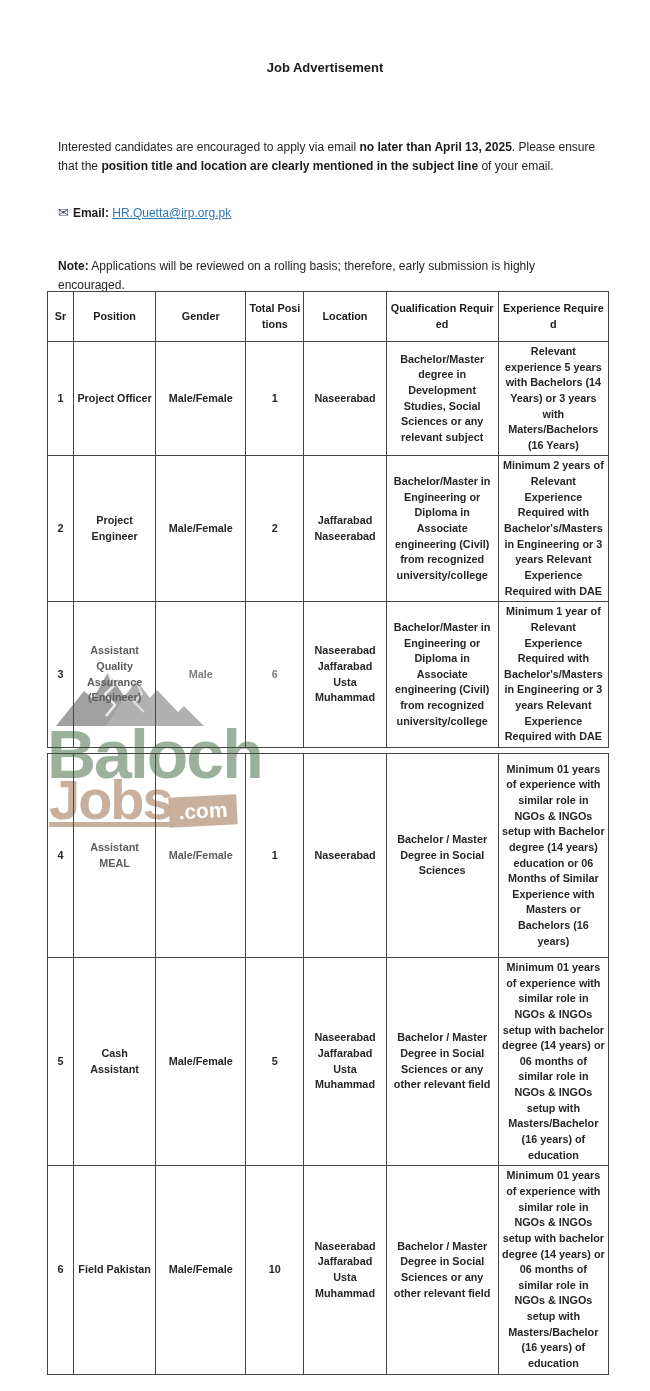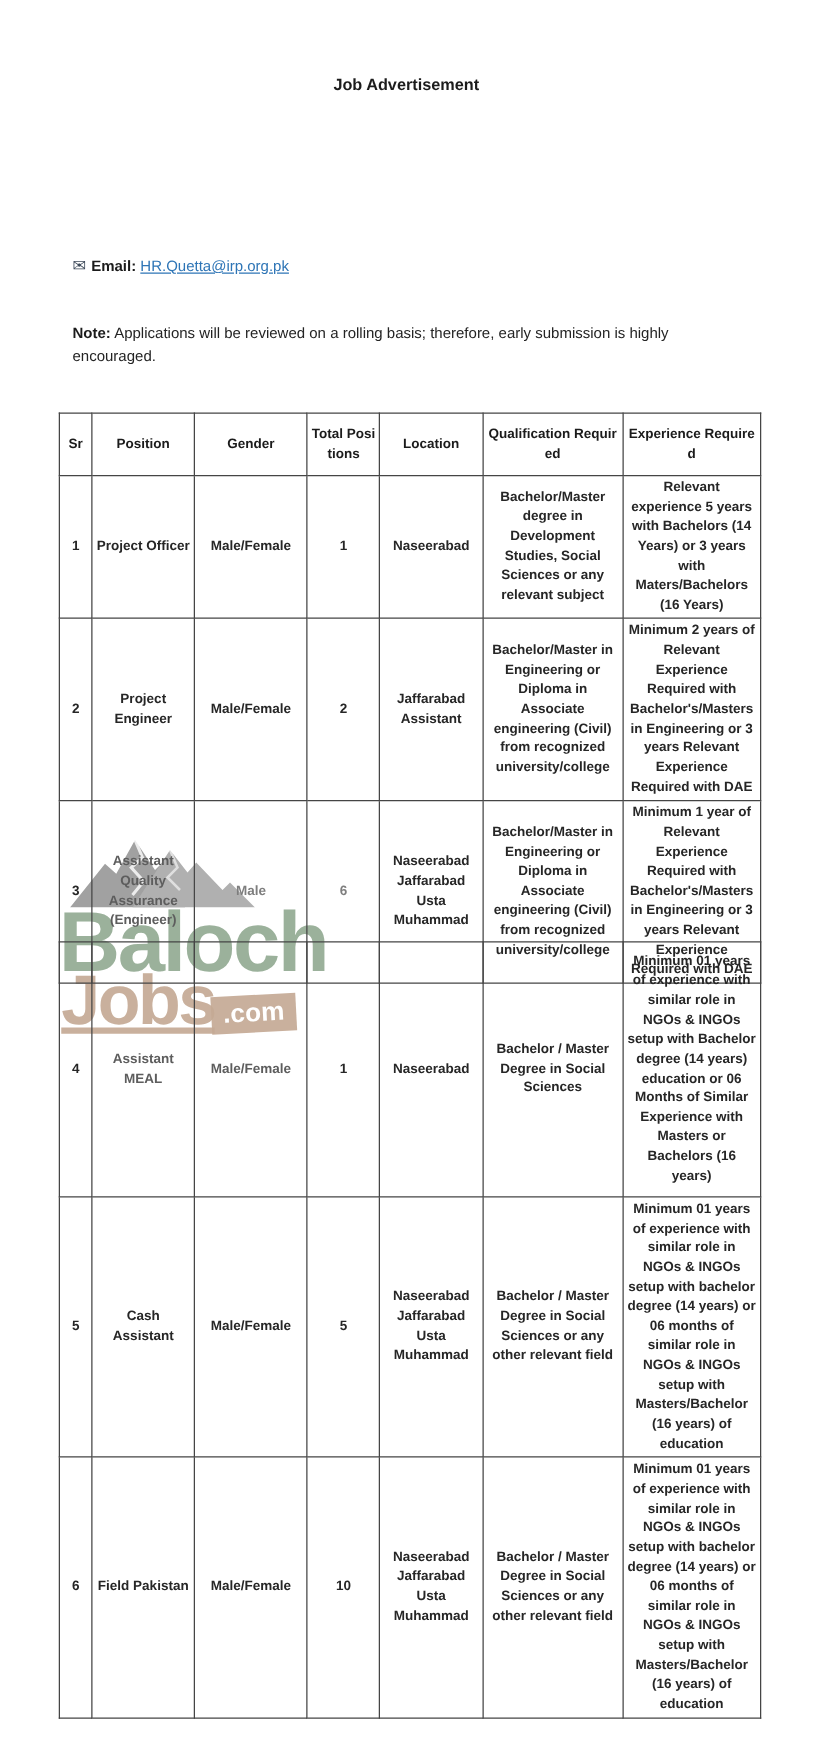--- a/index.html
+++ b/index.html
@@ -20,21 +20,21 @@
   #p-note{top:245px;}
   .org-italic{font-style:italic;}
   b{color:#1b1b1b;}
   .env-icon{font-size:13px;color:#3e4a5a;margin-right:4px;}
   .email-link{color:#2e75b6;text-decoration:underline;cursor:pointer;}
   
   table.jobs{
     position:absolute;left:47px;width:562px;border-collapse:collapse;table-layout:fixed;
     font-size:10.8px;line-height:1.45;color:#262626;z-index:2;background:transparent;
   }
-  #table-top{top:291px;margin-top:39px;}
+  #table-top{top:291px;}
   #table-bottom{top:753px;}
   table.jobs th,table.jobs td{
     border:1px solid #454545;text-align:center;vertical-align:middle;
     padding:2px 3px;word-wrap:break-word;overflow-wrap:break-word;background:transparent;font-weight:bold;
   }
   table.jobs th{font-weight:bold;color:#1b1b1b;word-break:break-all;}
   .col-sr{width:26px;}.col-pos{width:82px;}.col-gen{width:90px;}.col-tot{width:58px;}
   .col-loc{width:82px;}.col-qual{width:112px;}.col-exp{width:110px;}
   .faded{color:#7e7e7e;}
   .dim{color:#5d5d5d;}
@@ -68,20 +68,21 @@
       <polyline points="80,16 86,30 78,38 88,48" stroke="#ffffff" stroke-width="2" fill="none" opacity="0.6"></polyline>
     </svg>
     <div class="wm-word1">Baloch</div>
     <div class="wm-word2">Jobs</div>
     <div class="wm-com">.com</div>
   </div>
 
   <div class="page-title">Job Advertisement</div>
 
 
+  <p class="para" id="p-apply"><span>Interested candidates are encouraged to apply via email </span><b>no later than April 13, 2025</b><span>. Please ensure that the </span><b>position title and location are clearly mentioned in the subject line</b><span> of your email.</span></p>
 
   <p class="para" id="p-email"><span class="env-icon">✉</span><b>Email:</b>
     <a class="email-link">HR.Quetta@irp.org.pk</a></p>
 
   <p class="para" id="p-note"><b>Note:</b>
     <span>Applications will be reviewed on a rolling basis; therefore, early submission is highly encouraged.</span></p>
 
   <table class="jobs" id="table-top">
     <colgroup>
       <col class="col-sr">
@@ -109,21 +110,21 @@
       <td>1</td>
       <td>Naseerabad</td>
       <td>Bachelor/Master degree in Development Studies, Social Sciences or any relevant subject</td>
       <td>Relevant experience 5 years with Bachelors (14 Years) or 3 years with Maters/Bachelors (16 Years)</td>
     </tr>
     <tr style="height:141px">
       <td>2</td>
       <td>Project Engineer</td>
       <td>Male/Female</td>
       <td>2</td>
-      <td>Jaffarabad Assistant</td>
+      <td>Jaffarabad Naseerabad</td>
       <td>Bachelor/Master in Engineering or Diploma in Associate engineering (Civil) from recognized university/college</td>
       <td>Minimum 2 years of Relevant Experience Required with Bachelor's/Masters in Engineering or 3 years Relevant Experience Required with DAE</td>
     </tr>
     <tr style="height:138px">
       <td>3</td>
       <td class="dim">Assistant Quality Assurance (Engineer)</td>
       <td class="faded">Male</td>
       <td class="faded">6</td>
       <td>Naseerabad Jaffarabad Usta Muhammad</td>
       <td>Bachelor/Master in Engineering or Diploma in Associate engineering (Civil) from recognized university/college</td>

